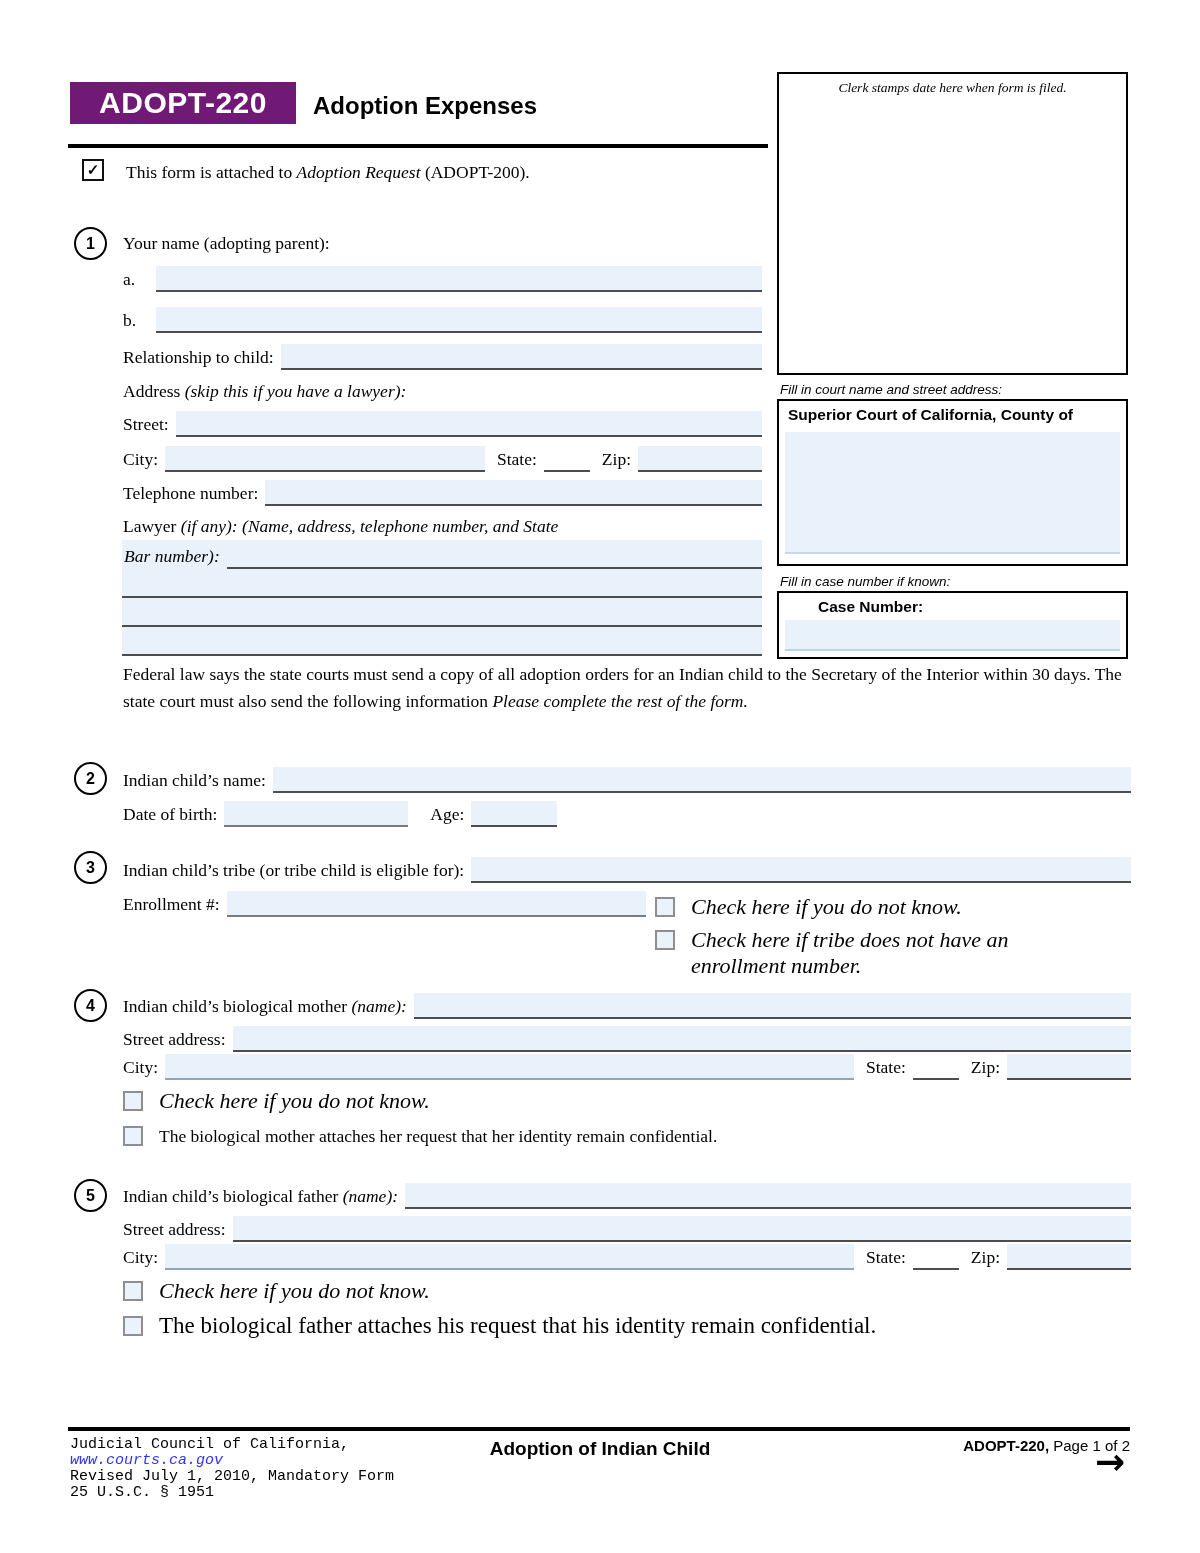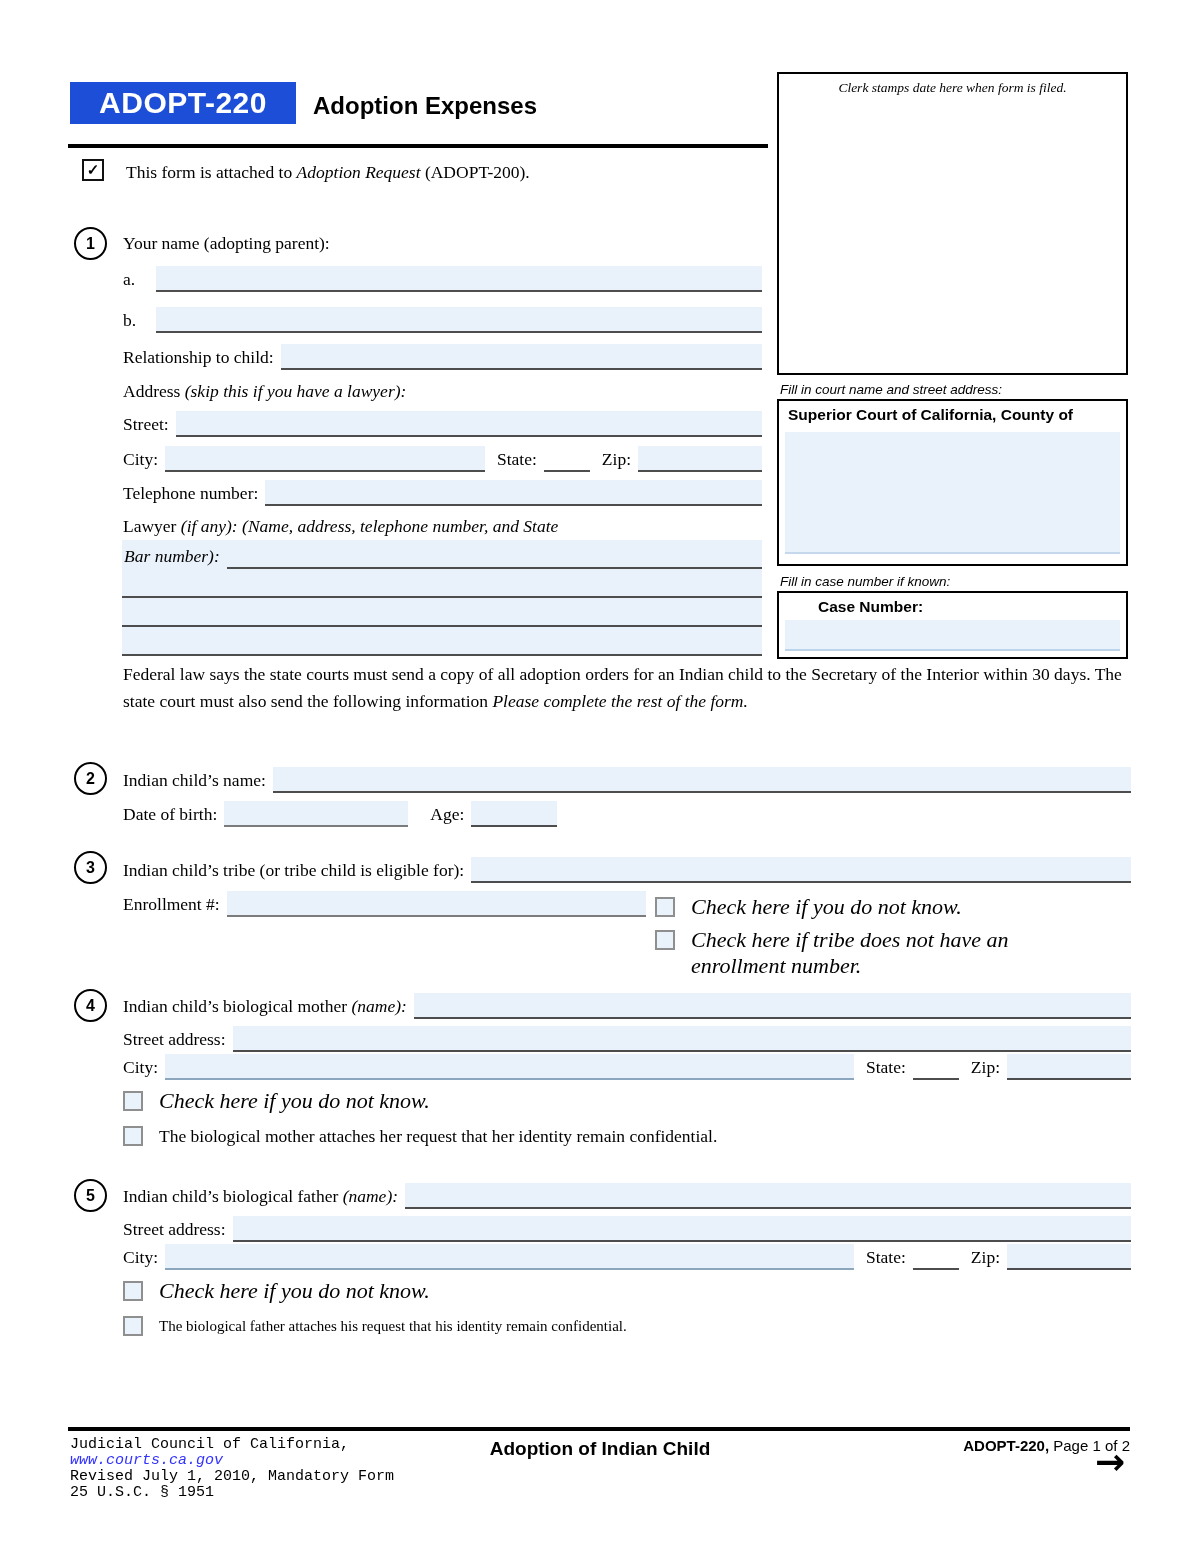--- a/index.html
+++ b/index.html
@@ -1,20 +1,20 @@
 <!DOCTYPE html>
 <html><head>
 <meta charset="utf-8">
 <style>
   html,body{margin:0;padding:0;background:#ffffff;}
   #page{position:relative;width:1200px;height:1553px;background:#ffffff;overflow:hidden;
         font-family:"Liberation Serif",serif;color:#000;}
   .abs{position:absolute;}
   
-  .hdr-box{position:absolute;left:70px;top:82px;width:226px;height:42px;background:#1d4ed8;
+  .hdr-box{position:absolute;left:70px;top:82px;width:226px;height:42px;background:#701a75;
            display:flex;align-items:center;justify-content:center;}
   .hdr-box span{color:#fff;font-family:"Liberation Sans",sans-serif;font-weight:bold;font-size:30px;letter-spacing:.5px;}
   .hdr-title{position:absolute;left:313px;top:92px;font-family:"Liberation Sans",sans-serif;
              font-weight:bold;font-size:24px;}
   .rule{position:absolute;background:#000;}
   
   .row{position:absolute;display:flex;align-items:flex-end;}
   .lbl{font-size:17.5px;line-height:25px;white-space:nowrap;padding-right:7px;}
   .em{font-style:italic;}
   .fld{background:#e9f2fb;border-bottom:2px solid #4d4d4d;height:24px;}
@@ -208,21 +208,21 @@
     <span class="fld nobg" style="width:46px;"></span>
     <span class="lbl ml">Zip:</span>
     <span class="fld" style="width:124px;"></span>
   </div>
   <div class="cbrow" style="left:123px;top:1278px;width:700px;">
     <span class="cb"></span>
     <span class="cbl em">Check here if you do not know.</span>
   </div>
   <div class="cbrow" style="left:123px;top:1313px;width:900px;">
     <span class="cb"></span>
-    <span class="cbl" style="font-size:15px;text-align:center;">The biological father attaches his request that his identity remain confidential.</span>
+    <span class="cbl" style="font-size:23px;text-align:center;">The biological father attaches his request that his identity remain confidential.</span>
   </div>
 
   <div class="rule" style="left:68px;top:1427px;width:1062px;height:4px;"></div>
   <div class="ftr-small" style="left:70px;top:1437px;width:420px;">
     <div><span>Judicial Council of California, </span><a class="link" href="#">www.courts.ca.gov</a></div>
     <div>Revised July 1, 2010, Mandatory Form</div>
     <div>25 U.S.C. § 1951</div>
   </div>
   <div class="ftr-center">Adoption of Indian Child</div>
   <div class="ftr-right">

